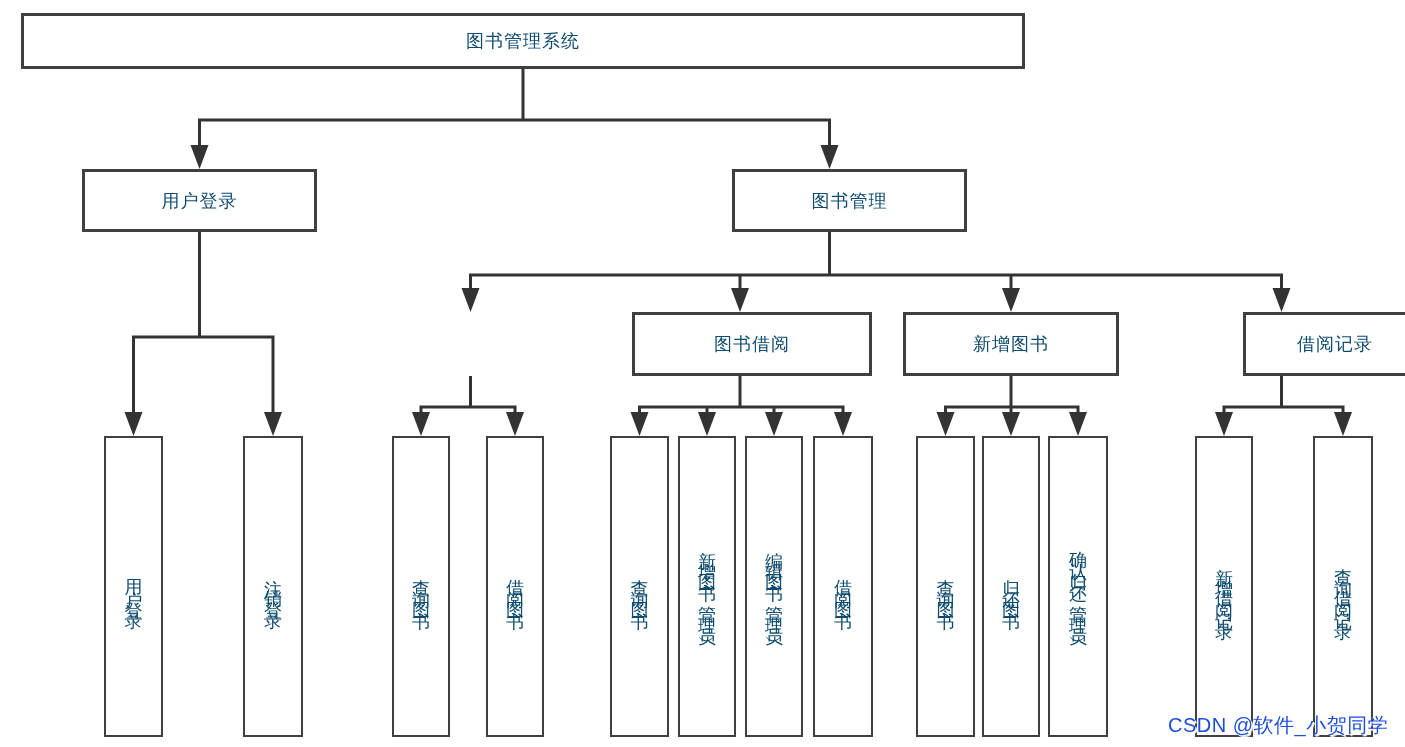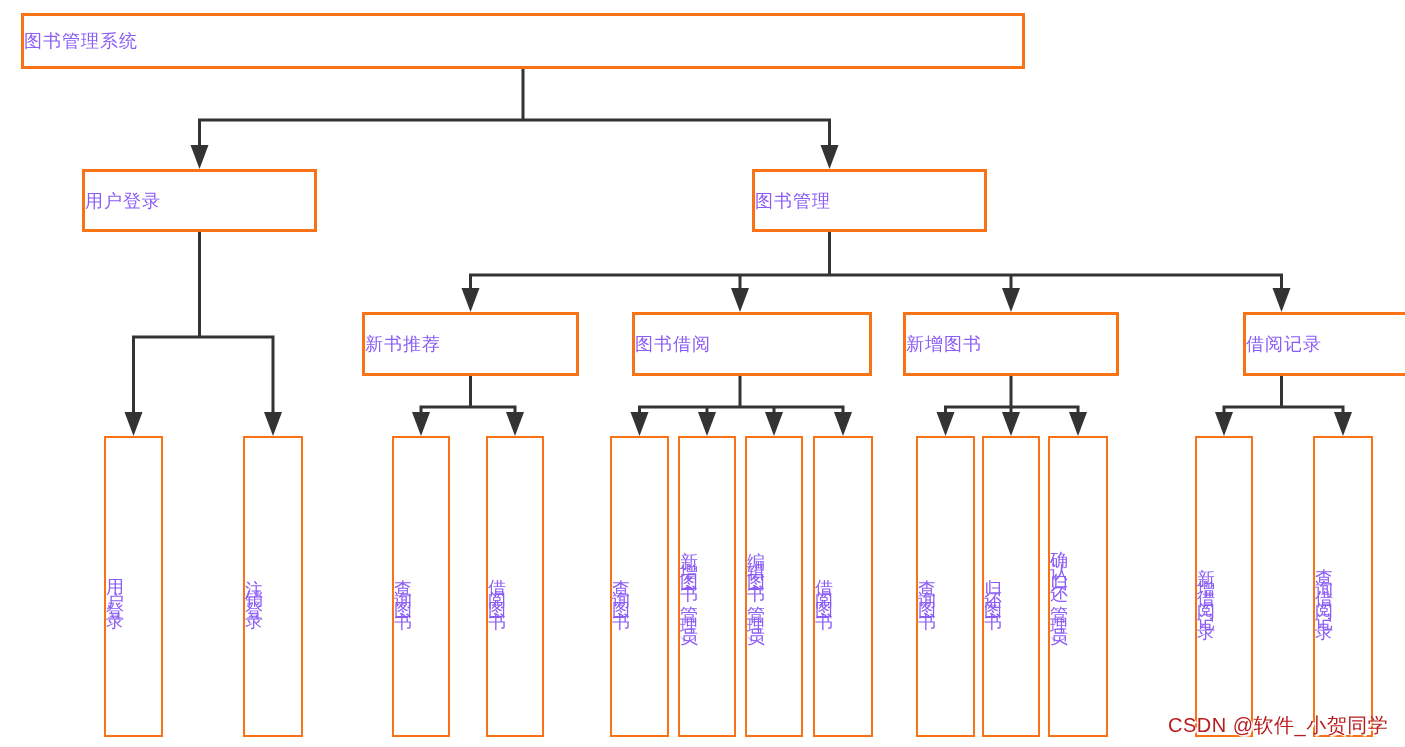--- a/index.html
+++ b/index.html
@@ -12,31 +12,32 @@
     overflow: hidden;
   }
   .connectors {
     position: absolute;
     left: 0; top: 0;
     width: 1405px; height: 747px;
   }
   .box {
     position: absolute;
     box-sizing: border-box;
-    border: 3px solid #f97316;
+    border: 3px solid #404040;
     background: #ffffff;
     display: flex;
     align-items: center;
-    color: #8b5cf6;
+    justify-content: center;
+    color: #0c4a6e;
     font-size: 18px;
     letter-spacing: 1px;
   }
   .box.root   { left: 21px;  top: 13px;  width: 1004px; height: 56px; }
   .box.lvl1a  { left: 82px;  top: 169px; width: 235px;  height: 63px; }
-  .box.lvl1b  { left: 752px; top: 169px; width: 235px;  height: 63px; }
+  .box.lvl1b  { left: 732px; top: 169px; width: 235px;  height: 63px; }
   .box.lvl2   { top: 312px; height: 64px; }
   .box.m0 { left: 362px;  width: 217px; }
   .box.m1 { left: 632px;  width: 240px; }
   .box.m2 { left: 903px;  width: 216px; }
   .box.m3 { left: 1243px; width: 184px; }
   .box.leaf { top: 436px; height: 301px; border-width: 2.5px; }
   .box.leaf span {
     writing-mode: vertical-rl;
     letter-spacing: 11px;
     font-size: 18px;
@@ -54,21 +55,21 @@
   .leaf.d1 { left: 916px;  width: 59px; }
   .leaf.d2 { left: 982px;  width: 58px; }
   .leaf.d3 { left: 1048px; width: 60px; }
   .leaf.e1 { left: 1195px; width: 58px; }
   .leaf.e2 { left: 1313px; width: 60px; }
   .watermark {
     position: absolute;
     left: 1168px;
     top: 712px;
     font-size: 20px;
-    color: #b91c1c;
+    color: #1d4ed8;
     letter-spacing: 0.5px;
     white-space: nowrap;
     text-shadow: 1px 1px 0 #ffffff, 2px 2px 1px #ffffff;
     z-index: 5;
   }
 </style>
 </head>
 <body>
 
 <div class="canvas">
@@ -110,23 +111,20 @@
     <span>图书管理系统</span>
   </div>
 
   <div class="box lvl1a">
     <span>用户登录</span>
   </div>
   <div class="box lvl1b">
     <span>图书管理</span>
   </div>
 
-  <div class="box lvl2 m0">
-    <span>新书推荐</span>
-  </div>
   <div class="box lvl2 m1">
     <span>图书借阅</span>
   </div>
   <div class="box lvl2 m2">
     <span>新增图书</span>
   </div>
   <div class="box lvl2 m3">
     <span>借阅记录</span>
   </div>
 

